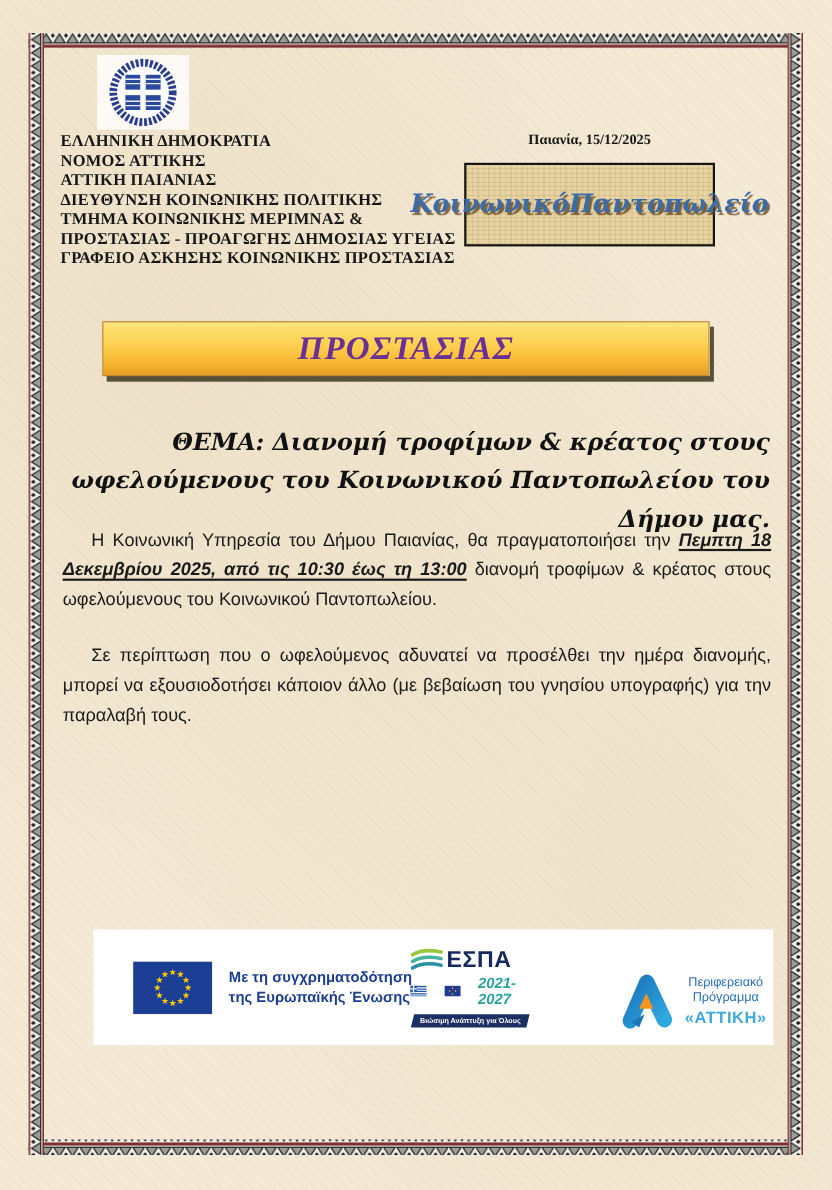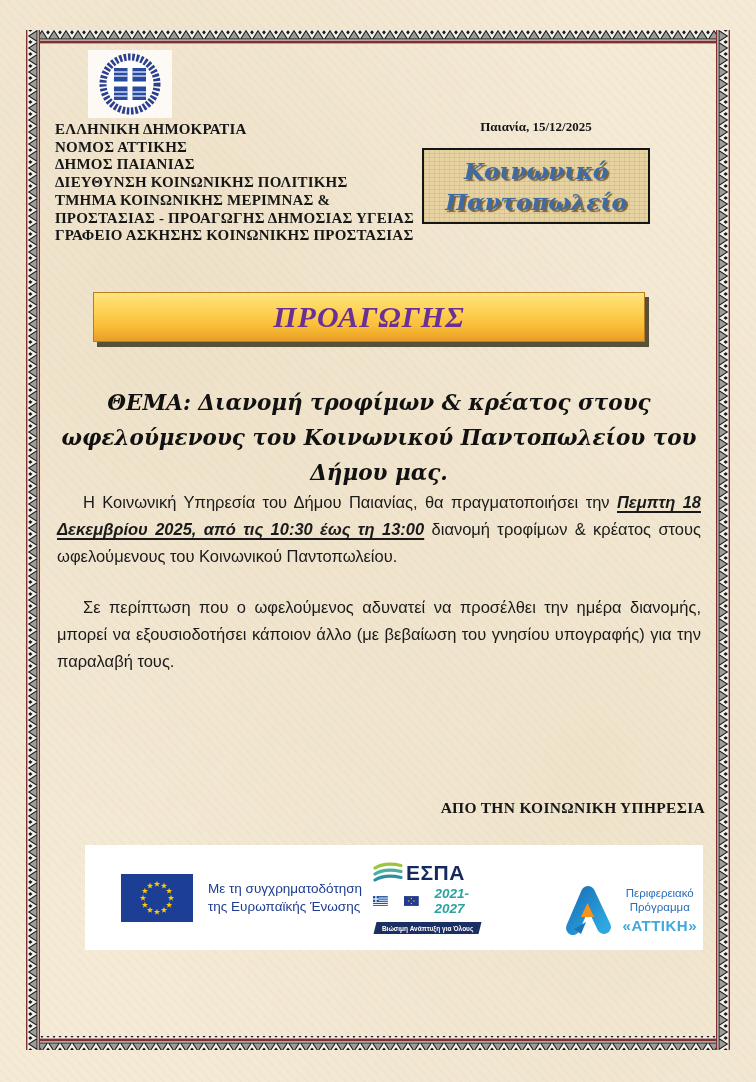--- a/index.html
+++ b/index.html
@@ -26,66 +26,66 @@
   .datestamp{left:420px;top:119px;width:232px;text-align:center;font-weight:bold;font-size:13px;}
 
   
   .badge{
     left:422px;top:148px;width:228px;height:76px;box-sizing:border-box;
     border:2px solid #151515;
     background-color:#e7d3a2;
     background-image:
       repeating-linear-gradient(0deg, rgba(122,92,42,0.13) 0 1px, rgba(255,255,255,0) 1px 4px),
       repeating-linear-gradient(90deg, rgba(122,92,42,0.10) 0 1px, rgba(255,255,255,0) 1px 5px);
-    display:flex;flex-direction:column;align-items:center;justify-content:center;
+    display:flex;flex-direction:row;align-items:center;justify-content:center;
     font-style:italic;font-weight:bold;font-size:23px;line-height:1.35;
     color:#3d6ba6;text-shadow:2px 2px 1px rgba(92,62,25,0.75);
     font-family:"DejaVu Serif",serif;
   }
 
   
   .banner{
     left:93px;top:292px;width:552px;height:50px;box-sizing:border-box;
     background:linear-gradient(180deg,#ffe47e 0%,#fdd152 40%,#f8bb36 72%,#e99d25 100%);
     border:1px solid #b97f1e;
     box-shadow:4px 5px 0 0 #57513c;
     display:flex;align-items:center;justify-content:center;
   }
   .banner span{
     font-style:italic;font-weight:bold;font-size:30px;letter-spacing:1px;color:#6a3096;
   }
 
   
   .subject{
-    left:58px;top:386px;width:642px;text-align:center;
+    left:58px;top:386px;width:642px;text-align:right;
     font-family:"DejaVu Serif",serif;font-style:italic;font-weight:600;
     font-size:21.5px;line-height:1.62;color:#111;
   }
 
   
   .bodytext{
     left:57px;top:478px;width:644px;
     font-family:"Liberation Sans",sans-serif;
-    font-size:16.5px;line-height:27px;text-align:justify;color:#1a1a1a;margin-top:11px;
+    font-size:16.5px;line-height:27px;text-align:justify;color:#1a1a1a;
   }
   .bodytext p{margin:0 0 24px 0;text-indent:26px;}
   .emph{
     font-weight:bold;font-style:italic;
     text-decoration:underline;text-decoration-thickness:2px;text-underline-offset:3px;
   }
 
   .signoff{top:799px;right:51px;font-weight:bold;font-size:15.5px;letter-spacing:0.3px;}
 
   
   .band{
     left:85px;top:845px;width:618px;height:105px;background:#ffffff;
   }
   .eu-group{position:absolute;left:36px;top:0;height:105px;display:flex;align-items:center;gap:15px;}
   .eu-text{
-    font-family:"Liberation Sans",sans-serif;font-weight:normal;font-size:13.5px;
+    font-family:"Liberation Sans",sans-serif;font-weight:bold;font-size:13.5px;
     line-height:1.3;color:#1d3d91;
   }
   .espa-group{position:absolute;left:288px;top:16px;width:125px;font-family:"Liberation Sans",sans-serif;}
   .espa-row1{display:flex;align-items:center;gap:3px;}
   .espa-name{font-weight:bold;font-size:21px;color:#16295e;letter-spacing:0.5px;}
   .espa-row2{display:flex;align-items:center;gap:16px;margin-top:1px;}
   .espa-period{font-weight:bold;font-style:italic;font-size:13.5px;color:#2ba3a0;}
   .espa-tagline{
     margin-top:3px;margin-left:2px;display:inline-block;background:#1b2f63;color:#fff;
     font-size:6.5px;font-weight:bold;padding:2.5px 7px;transform:skewX(-14deg);
@@ -147,46 +147,45 @@
           <line x1="2.5" y1="8" x2="16" y2="8"></line>
             <line x1="2.5" y1="12" x2="16" y2="12"></line>
         </g>
       </g>
     </svg>
   </div>
 
   <div class="abs hdr">
     <div>ΕΛΛΗΝΙΚΗ ΔΗΜΟΚΡΑΤΙΑ</div>
     <div>ΝΟΜΟΣ ΑΤΤΙΚΗΣ</div>
-    <div>ΔΗΜΟΣ ΠΑΙΑΝΙΑΣ</div>
+    <div>ΑΤΤΙΚΗ ΠΑΙΑΝΙΑΣ</div>
     <div>ΔΙΕΥΘΥΝΣΗ ΚΟΙΝΩΝΙΚΗΣ ΠΟΛΙΤΙΚΗΣ</div>
     <div>ΤΜΗΜΑ ΚΟΙΝΩΝΙΚΗΣ ΜΕΡΙΜΝΑΣ &amp;</div>
     <div>ΠΡΟΣΤΑΣΙΑΣ - ΠΡΟΑΓΩΓΗΣ ΔΗΜΟΣΙΑΣ ΥΓΕΙΑΣ</div>
     <div>ΓΡΑΦΕΙΟ ΑΣΚΗΣΗΣ ΚΟΙΝΩΝΙΚΗΣ ΠΡΟΣΤΑΣΙΑΣ</div>
   </div>
 
   <div class="abs datestamp">Παιανία, 15/12/2025</div>
 
   <div class="abs badge">
     <div>Κοινωνικό</div>
     <div>Παντοπωλείο</div>
   </div>
 
   <div class="abs banner">
-    <span>ΠΡΟΑΓΩΓΗΣ</span>
+    <span>ΠΡΟΣΤΑΣΙΑΣ</span>
   </div>
 
   <div class="abs subject">ΘΕΜΑ: Διανομή τροφίμων &amp; κρέατος στους ωφελούμενους του Κοινωνικού  Παντοπωλείου  του  Δήμου μας.</div>
 
   <div class="abs bodytext">
     <p><span>Η Κοινωνική Υπηρεσία του Δήμου Παιανίας, θα πραγματοποιήσει την </span><span class="emph">Πεμπτη 18 Δεκεμβρίου 2025, από τις 10:30 έως τη 13:00</span><span> διανομή τροφίμων &amp; κρέατος στους ωφελούμενους του Κοινωνικού  Παντοπωλείου.</span></p>
     <p>Σε περίπτωση που ο ωφελούμενος αδυνατεί να προσέλθει την ημέρα διανομής, μπορεί να εξουσιοδοτήσει κάποιον άλλο (με βεβαίωση του γνησίου  υπογραφής) για την παραλαβή  τους.</p>
   </div>
 
-  <div class="abs signoff">ΑΠΟ ΤΗΝ ΚΟΙΝΩΝΙΚΗ ΥΠΗΡΕΣΙΑ</div>
 
   <div class="abs band">
 
     <div class="eu-group">
       <svg width="72" height="48" viewBox="0 0 72 48" xmlns="http://www.w3.org/2000/svg">
         <defs>
           <path id="star" d="M0,-3.3 L0.78,-1.07 L3.14,-1.02 L1.25,0.41 L1.94,2.67 L0,1.32 L-1.94,2.67 L-1.25,0.41 L-3.14,-1.02 L-0.78,-1.07 Z" fill="#ffcc00"></path>
         </defs>
         <rect width="72" height="48" fill="#1c3e94"></rect>
         <use href="#star" transform="translate(36,10)"></use>

